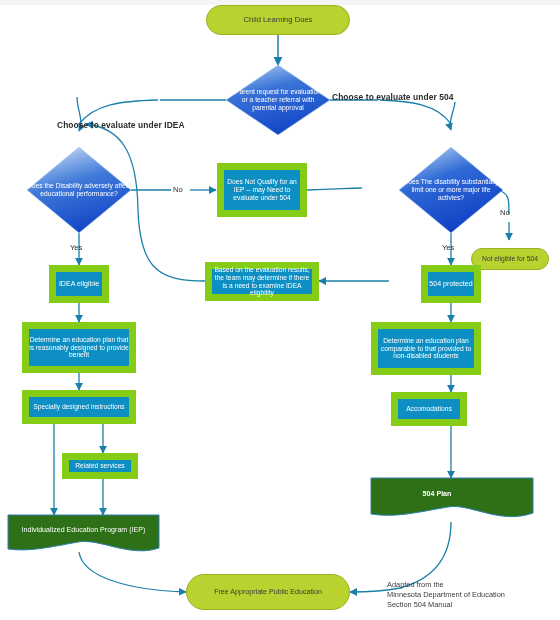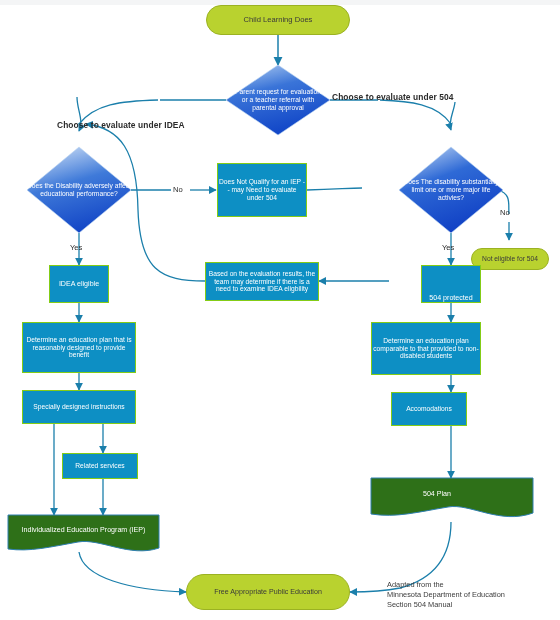--- a/index.html
+++ b/index.html
@@ -38,21 +38,21 @@
     line-height: 1.18;
   }
   .node.pill {
     border-radius: 999px;
     background: #b9d22f;
     border: 1px solid #9bb222;
     color: #3a3a3a;
   }
   .node.rect {
     background: #0d8fc4;
-    border: 1px solid #84cc16;
+    border: 7px solid #84cc16;
   }
   .dlabel {
     position: absolute;
     display: flex;
     align-items: center;
     justify-content: center;
     text-align: center;
     color: #ffffff;
     line-height: 1.18;
     box-sizing: border-box;
@@ -213,21 +213,21 @@
   </div>
 
   <div class="node rect t7" style="left:205px; top:262px; width:114px; height:39px;">
     <span>Based on the evaluation results, the team may determine if there is a need to examine IDEA eligbility</span>
   </div>
 
   <div class="node rect t75" style="left:49px; top:265px; width:60px; height:38px;">
     <span>IDEA eligible</span>
   </div>
 
-  <div class="node rect t75" style="left:421px; top:265px; width:60px; height:38px;align-items:flex-end;">
+  <div class="node rect t75" style="left:421px; top:265px; width:60px; height:38px;">
     <span>504 protected</span>
   </div>
 
   <div class="node rect t7" style="left:22px; top:322px; width:114px; height:51px;">
     <span>Determine an education plan that is reasonably designed to provide benefit</span>
   </div>
 
   <div class="node rect t7" style="left:371px; top:322px; width:110px; height:53px;">
     <span>Determine an education plan comparable to that provided to non-disabled students</span>
   </div>
@@ -241,21 +241,21 @@
   </div>
 
   <div class="node rect t7" style="left:391px; top:392px; width:76px; height:34px;">
     <span>Accomodations</span>
   </div>
 
   <div class="docshape t75" style="left:8px; top:515px; width:151px; height:34px;">
     <span class="dtxt" style="margin-top:11px;">Individualized Education Program (IEP)</span>
   </div>
 
-  <div class="docshape t75" style="left:371px; top:478px; width:132px; height:36px;">
+  <div class="docshape t75" style="left:371px; top:478px; width:132px; height:36px;font-weight:bold;">
     <span class="dtxt" style="margin-top:12px;">504 Plan</span>
   </div>
 
   <div class="node pill t75" style="left:186px; top:574px; width:164px; height:36px;">
     <span>Free Appropriate Public Education</span>
   </div>
 
   <div class="edgelabel bold" style="left:57px; top:92px;margin-top:28px;">
     <span>Choose to evaluate under IDEA</span>
   </div>

